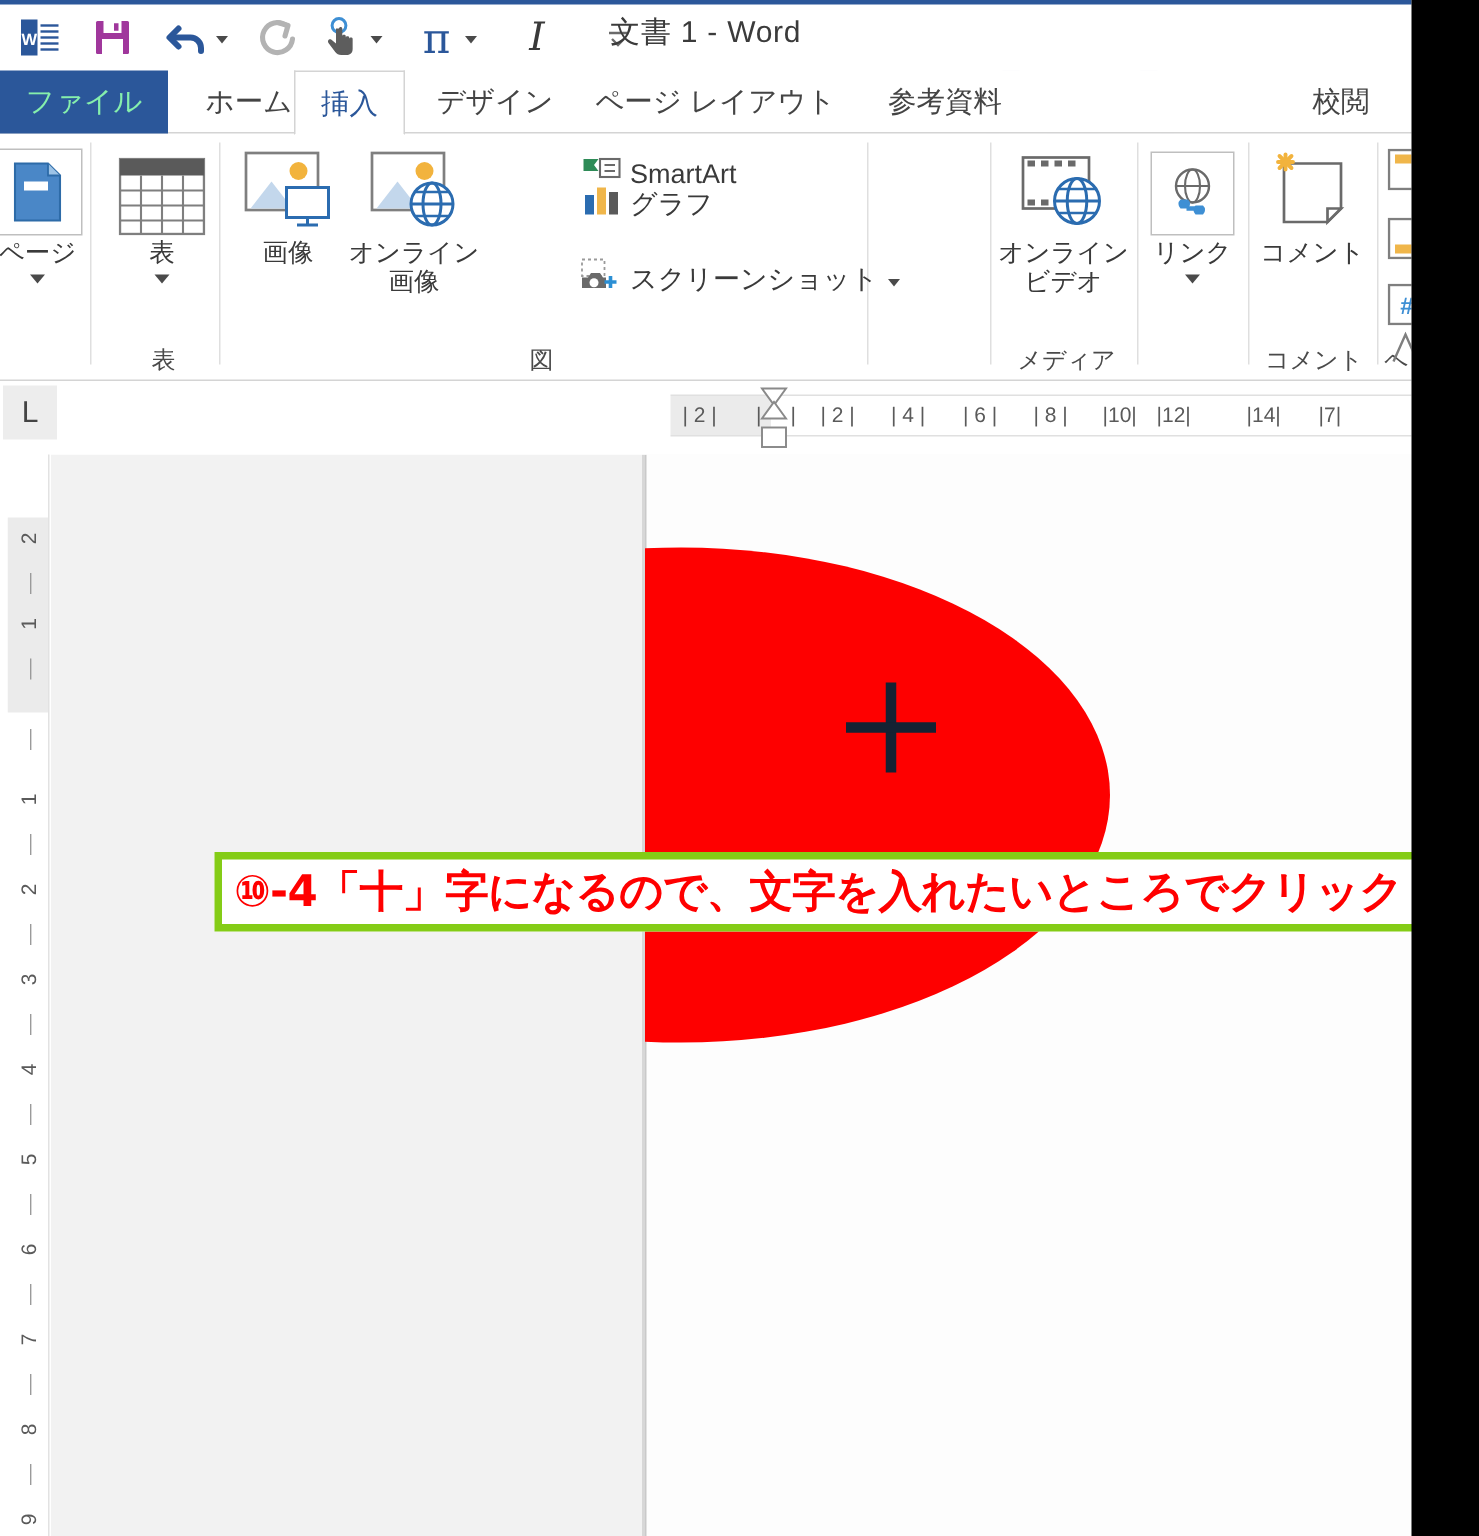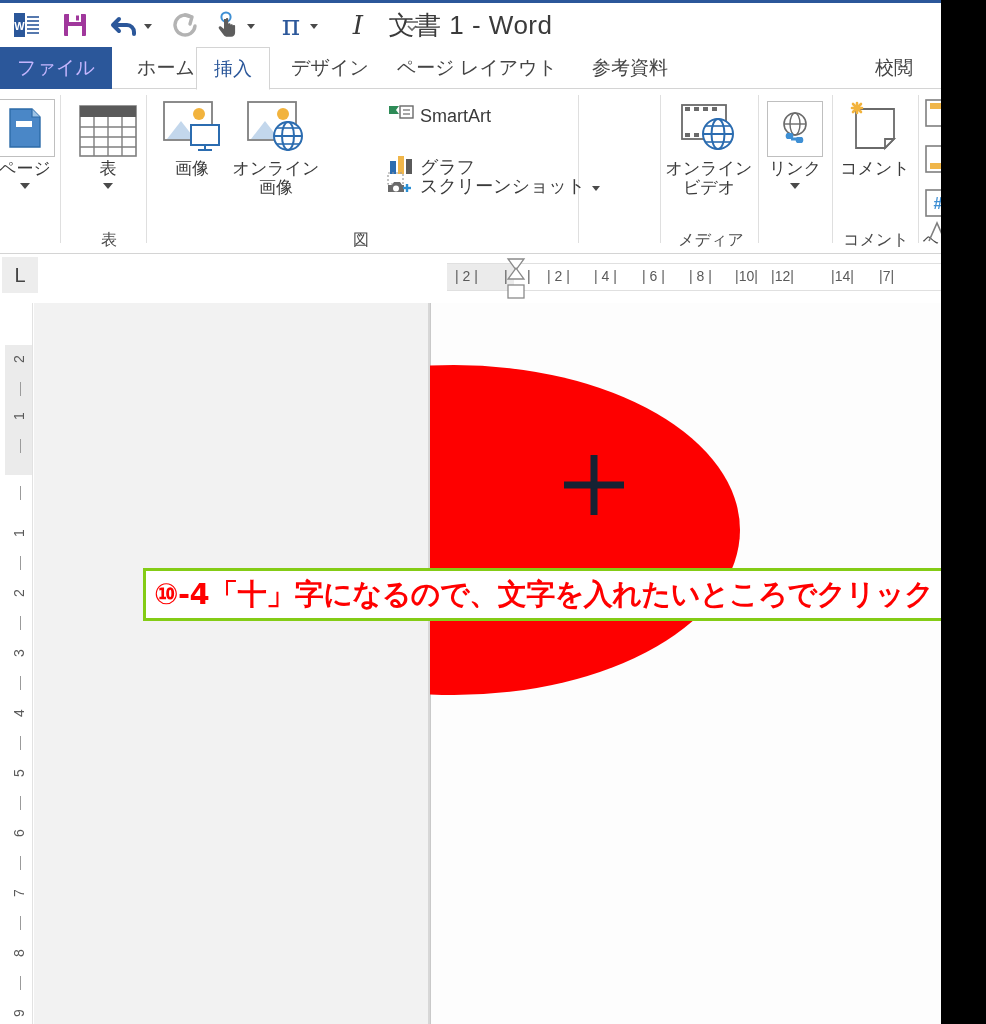--- a/index.html
+++ b/index.html
@@ -67,21 +67,21 @@
     margin-left: 1px;
     margin-top: 3px;
   }
 
   
   .title-bar-text {
     position: absolute;
     top: 8px; left: 0;
     width: 941px;
     text-align: center;
-    font-size: 26px;
+    font-size: 20px;
     color: #3b3b3b;
     letter-spacing: .5px;
     z-index: 7;
     pointer-events: none;
   }
   .title-deco-line {
     position: absolute;
     top: 22px;
     height: 2px;
     background: #e4e4e4;
@@ -122,21 +122,21 @@
     position: absolute;
     top: 0; height: 42px;
     display: flex; align-items: center; justify-content: center;
     font-size: 19px;
     color: #444444;
     padding: 0 14px;
     white-space: nowrap;
   }
   .tab.file {
     background: #2b579a;
-    color: #c4b5fd;
+    color: #86efac;
   }
   .tab.active {
     color: #2b579a;
     background: #ffffff;
     border: 1px solid #d4d4d4;
     border-bottom: 1px solid #ffffff;
     height: 43px;
   }
 
   
@@ -310,21 +310,21 @@
     width: 68px; height: 68px;
     z-index: 20;
   }
 
   
   .callout {
     position: absolute;
     top: 568px; left: 143px;
     width: 843px; height: 53px;
     background: #ffffff;
-    border: 3px solid #84cc16;
+    border: 5px solid #84cc16;
     display: flex;
     align-items: center;
     z-index: 30;
     overflow: hidden;
   }
   .callout-text {
     font-size: 29px;
     color: #ff0000;
     font-weight: bold;
     white-space: nowrap;
@@ -527,21 +527,21 @@
           <rect x="12" y="3" width="13" height="12" fill="#ffffff" stroke="#6a6a6a" stroke-width="1.4"></rect>
           <g stroke="#6a6a6a" stroke-width="1.2">
             <line x1="15" y1="7" x2="22" y2="7"></line>
             <line x1="15" y1="11" x2="22" y2="11"></line>
           </g>
         </svg>
       </span>
       <span>SmartArt</span>
     </div>
 
-    <div class="small-btn" style="left:388px; top:64px;text-align:center;">
+    <div class="small-btn" style="left:388px; top:33px;text-align:center;">
       <span>
         <svg width="26" height="22" viewBox="0 0 26 22">
           <rect x="2" y="8" width="6" height="13" fill="#2b6cb0"></rect>
           <rect x="10" y="3" width="6" height="18" fill="#f0b64a"></rect>
           <rect x="18" y="6" width="6" height="15" fill="#5a5a5a"></rect>
         </svg>
       </span>
       <span>グラフ</span>
     </div>
 

